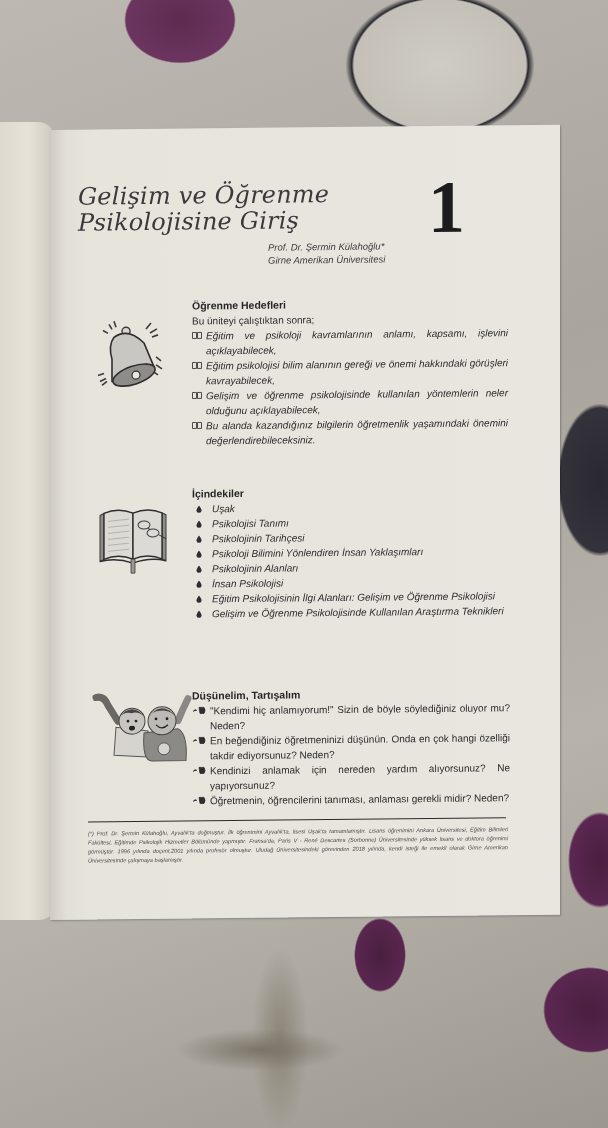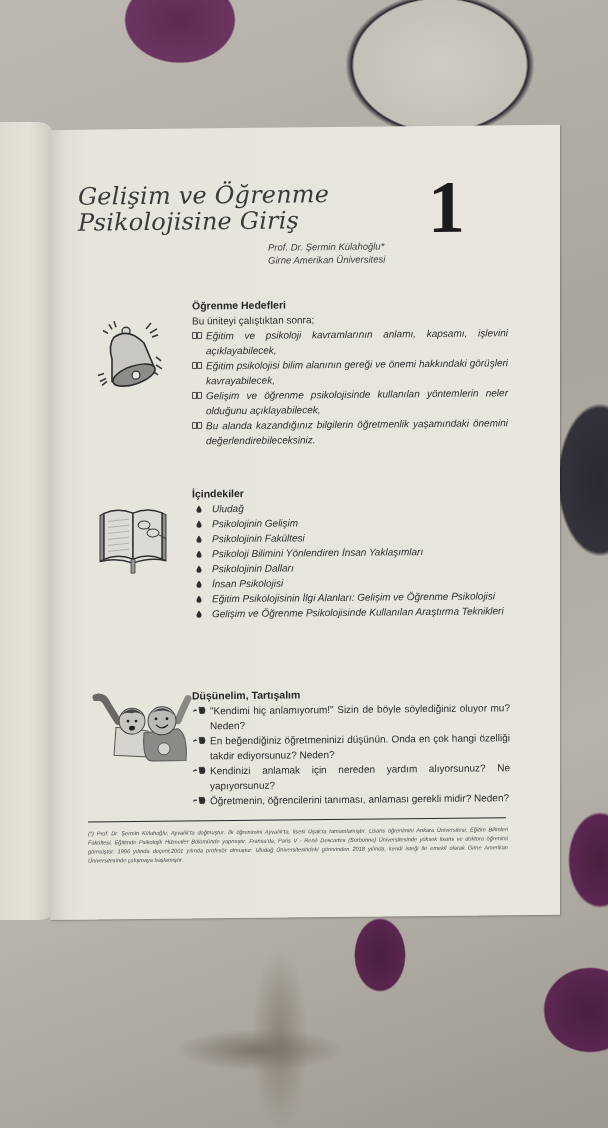--- a/index.html
+++ b/index.html
@@ -140,45 +140,45 @@
     <line x1="52" y1="27" x2="54" y2="29" stroke="#3a3a3c" stroke-width="1"></line>
     <line x1="63" y1="34" x2="70" y2="38" stroke="#3a3a3c" stroke-width="1"></line>
   </svg>
 
   <div class="section" style="top:358px;">
     <h3>İçindekiler</h3>
     <div class="toc-item">
       <svg class="drop" viewBox="0 0 6 8">
           <path d="M3 0 Q6 4 5.5 5.5 A2.6 2.6 0 0 1 0.5 5.5 Q0 4 3 0 Z" fill="#2e2e30"></path>
         </svg>
-      <span>Uludağ</span>
-    </div>
-    <div class="toc-item">
-      <svg class="drop" viewBox="0 0 6 8">
-          <path d="M3 0 Q6 4 5.5 5.5 A2.6 2.6 0 0 1 0.5 5.5 Q0 4 3 0 Z" fill="#2e2e30"></path>
-        </svg>
-      <span>Psikolojinin Gelişim</span>
-    </div>
-    <div class="toc-item">
-      <svg class="drop" viewBox="0 0 6 8">
-          <path d="M3 0 Q6 4 5.5 5.5 A2.6 2.6 0 0 1 0.5 5.5 Q0 4 3 0 Z" fill="#2e2e30"></path>
-        </svg>
-      <span>Psikolojinin Fakültesi</span>
+      <span>Uşak</span>
+    </div>
+    <div class="toc-item">
+      <svg class="drop" viewBox="0 0 6 8">
+          <path d="M3 0 Q6 4 5.5 5.5 A2.6 2.6 0 0 1 0.5 5.5 Q0 4 3 0 Z" fill="#2e2e30"></path>
+        </svg>
+      <span>Psikolojisi Tanımı</span>
+    </div>
+    <div class="toc-item">
+      <svg class="drop" viewBox="0 0 6 8">
+          <path d="M3 0 Q6 4 5.5 5.5 A2.6 2.6 0 0 1 0.5 5.5 Q0 4 3 0 Z" fill="#2e2e30"></path>
+        </svg>
+      <span>Psikolojinin Tarihçesi</span>
     </div>
     <div class="toc-item">
       <svg class="drop" viewBox="0 0 6 8">
           <path d="M3 0 Q6 4 5.5 5.5 A2.6 2.6 0 0 1 0.5 5.5 Q0 4 3 0 Z" fill="#2e2e30"></path>
         </svg>
       <span>Psikoloji Bilimini Yönlendiren İnsan Yaklaşımları</span>
     </div>
     <div class="toc-item">
       <svg class="drop" viewBox="0 0 6 8">
           <path d="M3 0 Q6 4 5.5 5.5 A2.6 2.6 0 0 1 0.5 5.5 Q0 4 3 0 Z" fill="#2e2e30"></path>
         </svg>
-      <span>Psikolojinin Dalları</span>
+      <span>Psikolojinin Alanları</span>
     </div>
     <div class="toc-item">
       <svg class="drop" viewBox="0 0 6 8">
           <path d="M3 0 Q6 4 5.5 5.5 A2.6 2.6 0 0 1 0.5 5.5 Q0 4 3 0 Z" fill="#2e2e30"></path>
         </svg>
       <span>İnsan Psikolojisi</span>
     </div>
     <div class="toc-item">
       <svg class="drop" viewBox="0 0 6 8">
           <path d="M3 0 Q6 4 5.5 5.5 A2.6 2.6 0 0 1 0.5 5.5 Q0 4 3 0 Z" fill="#2e2e30"></path>

